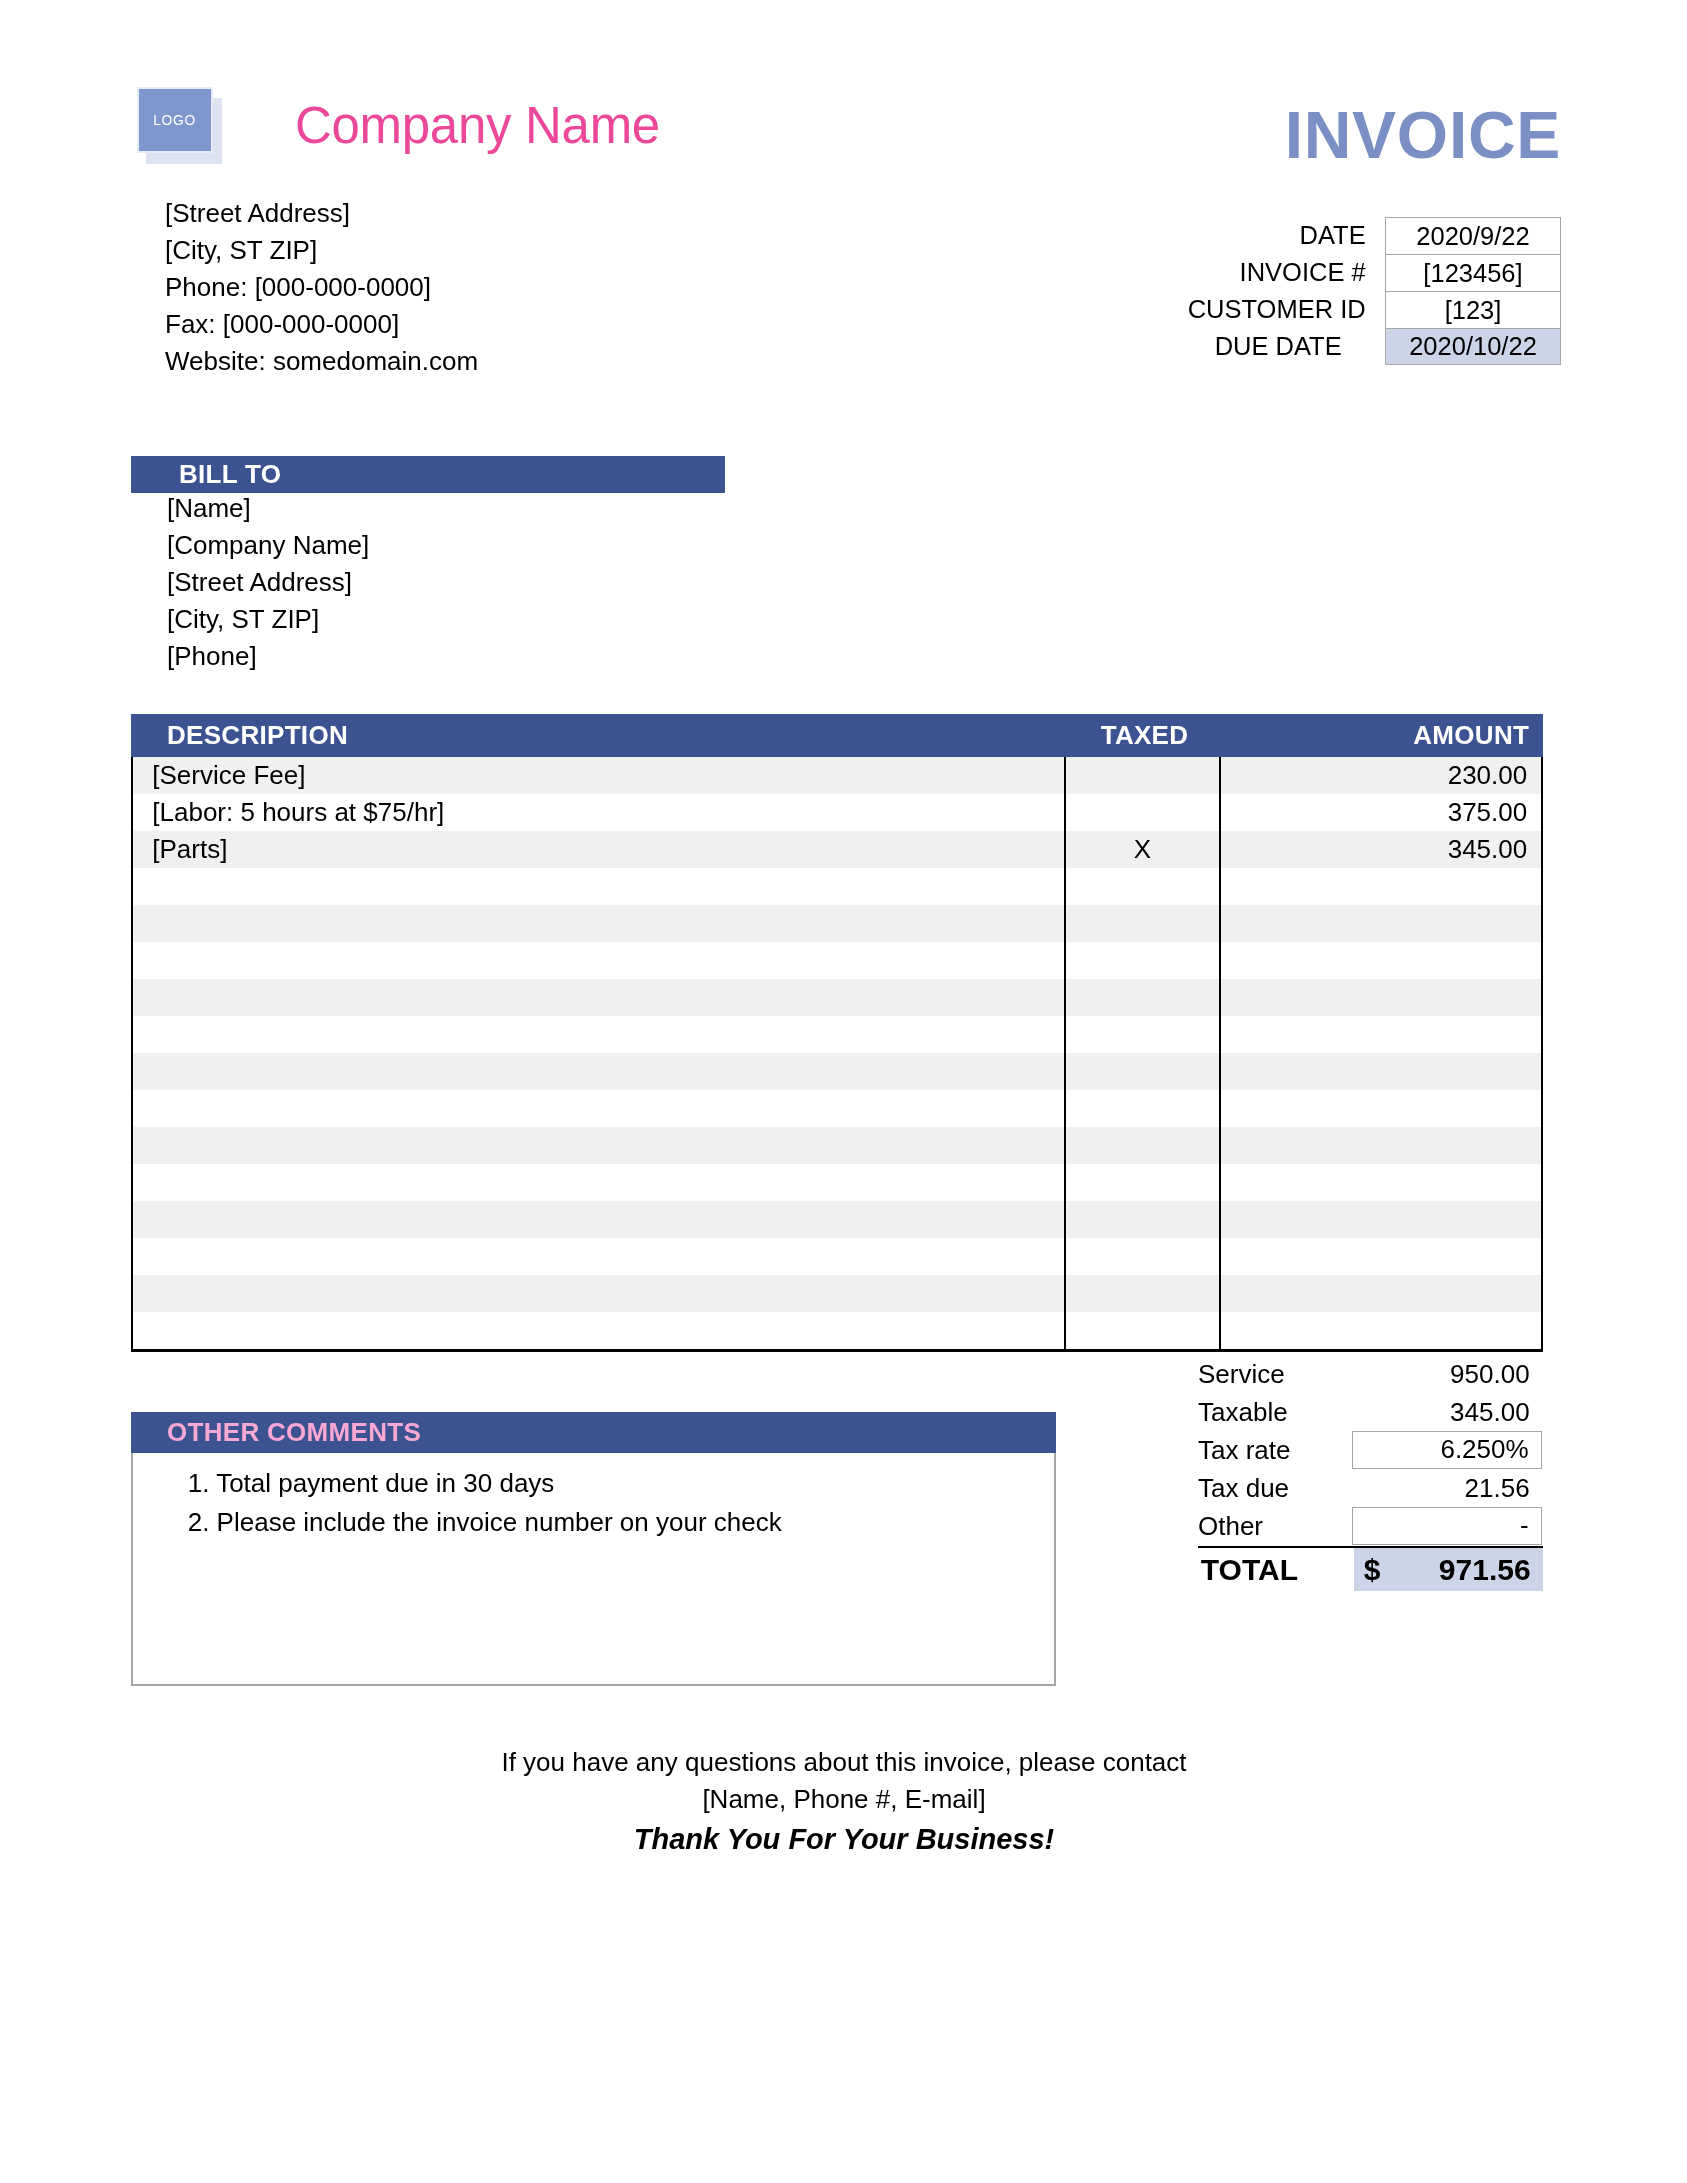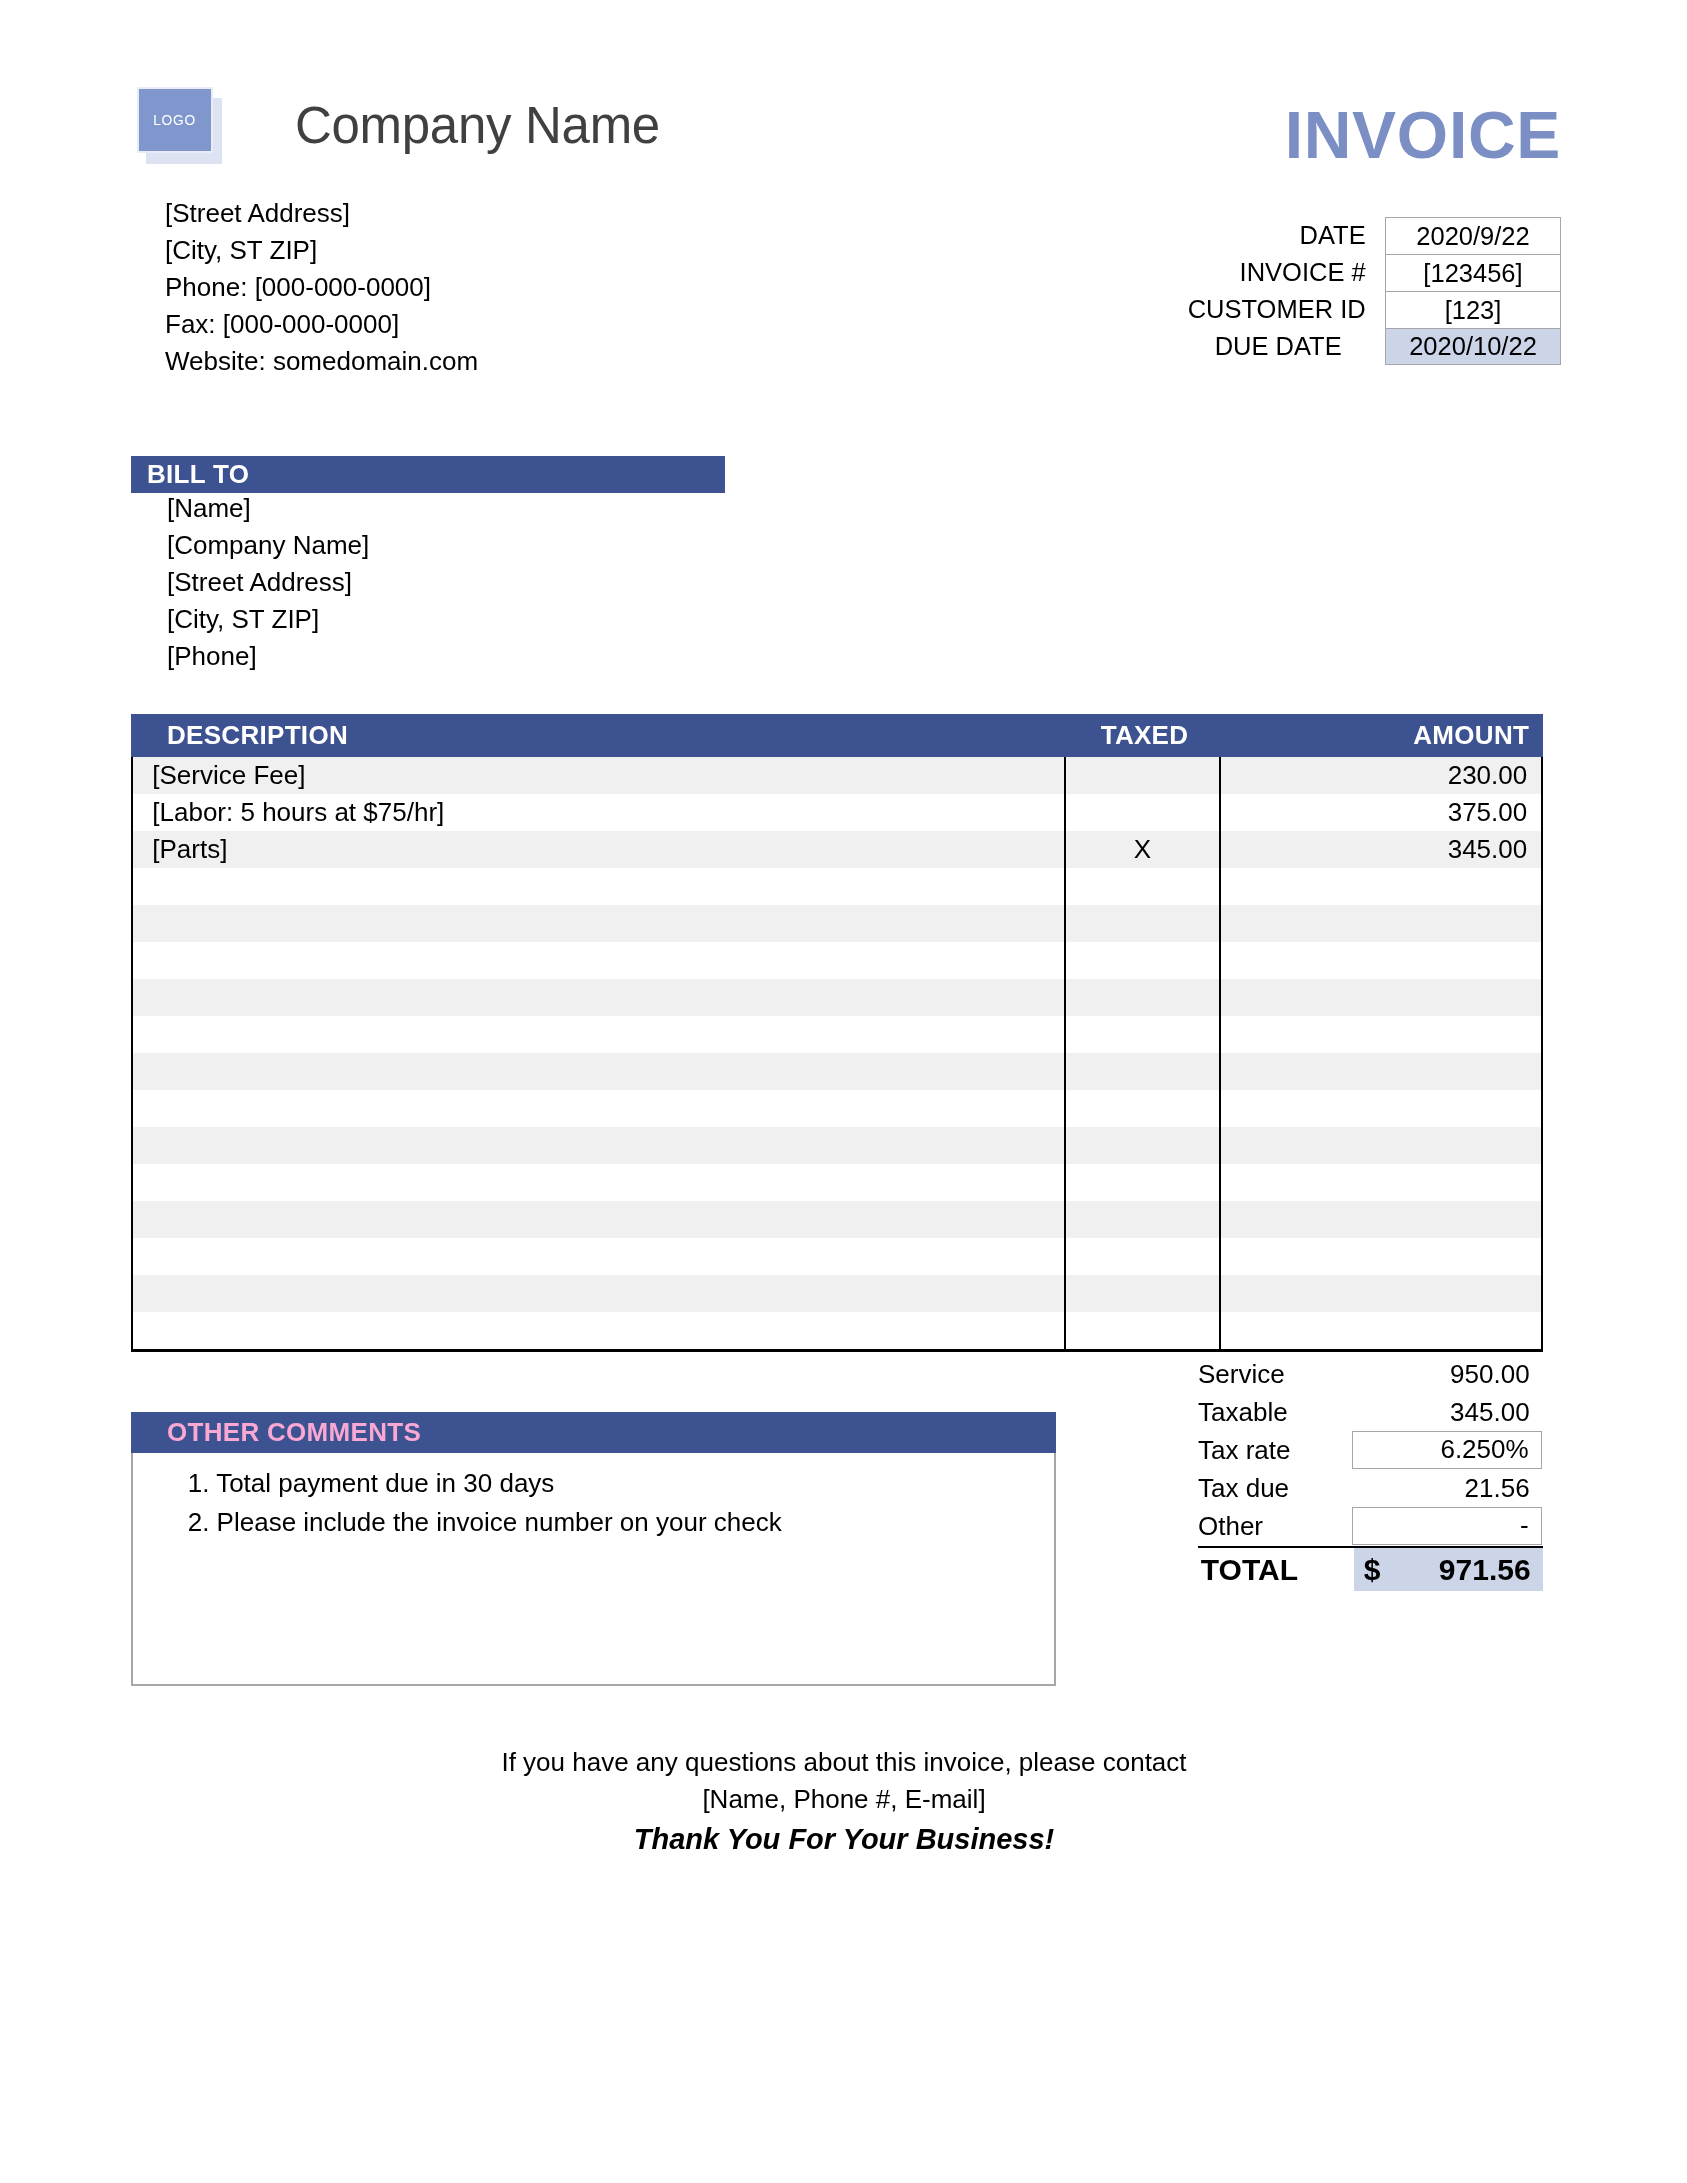--- a/index.html
+++ b/index.html
@@ -71,21 +71,21 @@
     font-family: "Liberation Sans", sans-serif;
     font-size: 13.8px;
     letter-spacing: 0.7px;
     color: #ffffff;
     font-weight: 400;
   }
 
   .company-name {
     font-size: 51px;
     font-weight: 400;
-    color: #404040;
+    color: #ec4899;
     letter-spacing: -0.3px;
     margin-left: 26px;
     line-height: 1;
     white-space: nowrap;
   }
 
   .company-lines {
     position: absolute;
     left: 34px;
     top: 112px;
@@ -154,21 +154,21 @@
     left: 131px;
     top: 456px;
     width: 594px;
     height: 37px;
     background: #3d5291;
     color: #ffffff;
     font-size: 26px;
     font-weight: bold;
     display: flex;
     align-items: center;
-    padding-left: 16px;
+    padding-left: 48px;
     box-sizing: border-box;
     letter-spacing: 0.3px;
   }
   .billto-lines {
     position: absolute;
     left: 167px;
     top: 490px;
     font-size: 26px;
     line-height: 37px;
   }

